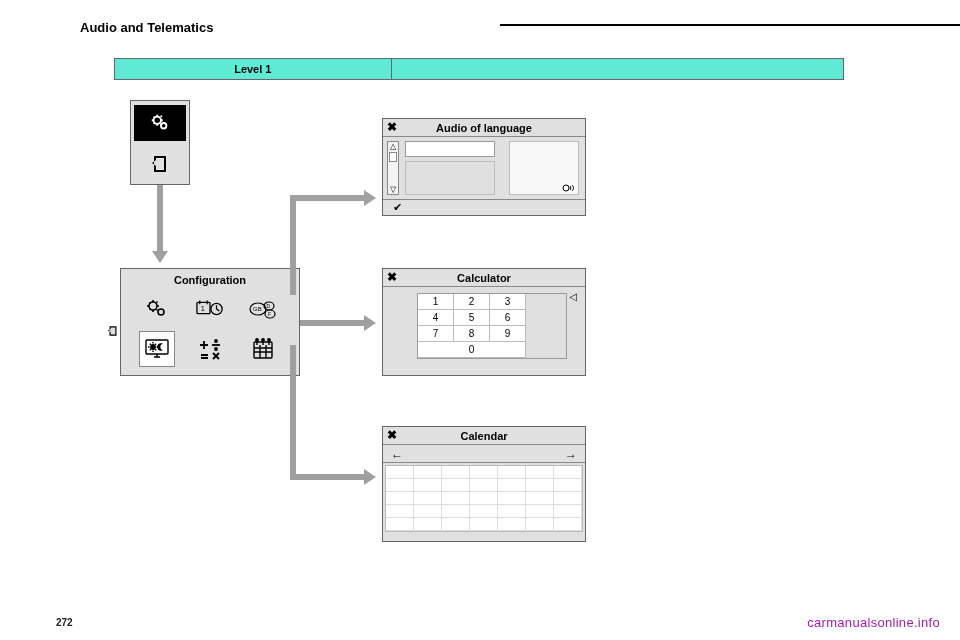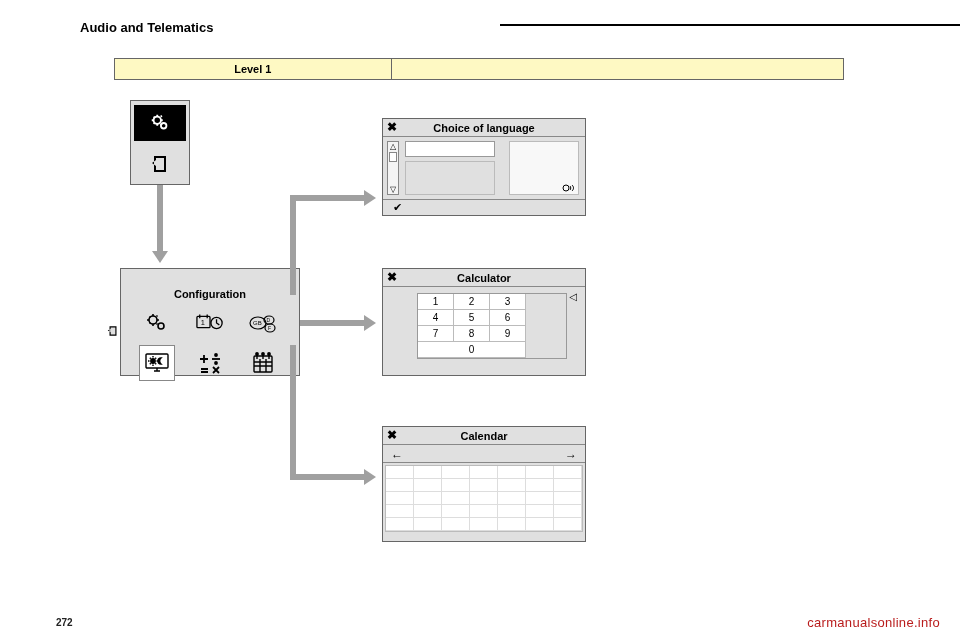--- a/index.html
+++ b/index.html
@@ -1,39 +1,39 @@
 <!DOCTYPE html>
 <html><head>
 <meta charset="utf-8">
 <style>
   * { box-sizing: border-box; margin: 0; padding: 0; }
   html, body { width: 960px; height: 640px; background: #fff; font-family: Arial, Helvetica, sans-serif; color: #000; }
   .page { position: relative; width: 960px; height: 640px; }
   .header { position: absolute; top: 20px; left: 80px; font-size: 13px; font-weight: bold; }
   .top-rule { position: absolute; top: 24px; right: 0; width: 460px; height: 2px; background: #000; }
   .page-num { position: absolute; bottom: 12px; left: 56px; font-size: 10px; font-weight: bold; color: #222; }
-  .watermark { position: absolute; bottom: 10px; right: 20px; font-size: 13px; color: #b91c1c; letter-spacing: .3px; }
-
-  
-  .levelbar { position: absolute; top: 58px; left: 114px; width: 730px; height: 22px; display: flex; border: 1px solid #666; background: #fef9c3; }
+  .watermark { position: absolute; bottom: 10px; right: 20px; font-size: 13px; color: #a21caf; letter-spacing: .3px; }
+
+  
+  .levelbar { position: absolute; top: 58px; left: 114px; width: 730px; height: 22px; display: flex; border: 1px solid #666; background: #5eead4; }
   .level1 { flex: 0 0 38%; border-right: 1px solid #666; display: flex; align-items: center; justify-content: center; font-size: 11px; font-weight: bold; }
   .level2 { flex: 1; display: flex; align-items: center; justify-content: center; font-size: 11px; font-weight: bold; }
 
   
   .panel { position: absolute; background: #e0e0e0; border: 1px solid #666; }
   .panel-title { text-align: center; font-size: 11px; font-weight: bold; padding: 3px 0; }
 
   
   .mini { top: 100px; left: 130px; width: 60px; height: 85px; }
   .mini .gear-win { margin: 4px auto 0 auto; width: 52px; height: 36px; background: #000; display: flex; align-items: center; justify-content: center; }
   .mini .gear-win .inner { color: #fff; font-size: 16px; }
   .mini .backbox { margin-top: 6px; width: 40px; height: 34px; margin-left: auto; margin-right: auto; display: flex; align-items: center; justify-content: center; }
 
   
-  .config { top: 268px; left: 120px; width: 180px; height: 108px; padding-top: 16px; }
+  .config { top: 268px; left: 120px; width: 180px; height: 108px; padding-top: 2px; }
   .config-grid { display: grid; grid-template-columns: repeat(3, 1fr); grid-auto-rows: 40px; gap: 0 6px; padding: 0 12px; align-items: center; justify-items: center; }
   .config-grid .cell { width: 36px; height: 36px; display: flex; align-items: center; justify-content: center; }
   
   .cell.sel { background: #fff; border: 1px solid #888; }
   .config-backicon { position: absolute; left: -15px; top: 55px; }
 
   
   .rpanel { left: 382px; width: 204px; }
   .rpanel .titlebar { position: relative; height: 18px; border-bottom: 1px solid #888; display: flex; align-items: center; }
   .rpanel .closex { position: absolute; left: 4px; top: 1px; font-size: 12px; font-weight: bold; }
@@ -192,21 +192,21 @@
   <div class="arrow-horz" style="top:320px; left:300px; width:66px;"></div>
   <div class="arrow-head-right" style="top:315px; left:364px;"></div>
 
   <div class="arrow-vert" style="top:345px; left:290px; height:135px;"></div>
   <div class="arrow-horz" style="top:474px; left:290px; width:76px;"></div>
   <div class="arrow-head-right" style="top:469px; left:364px;"></div>
 
   <div class="panel rpanel lang">
     <div class="titlebar">
       <span class="closex">✖</span>
-      <span class="ttitle">Choice of language</span>
+      <span class="ttitle">Audio of language</span>
     </div>
     <div class="lang-body">
       <div class="scroll">
         <span>△</span>
         <div class="thumb"></div>
         <span style="flex:1"></span>
         <span>▽</span>
       </div>
       <div class="listbox"></div>
       <div class="listrest"></div>

